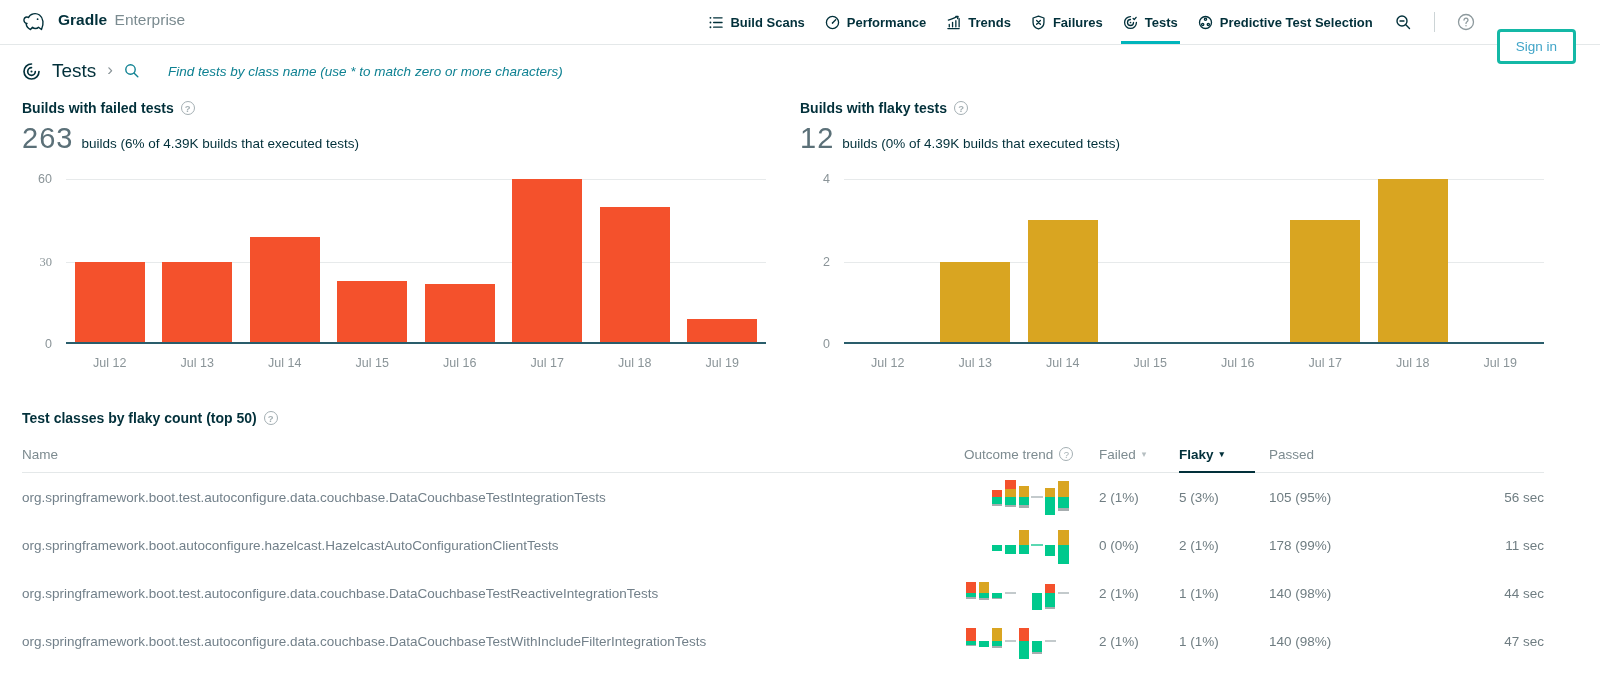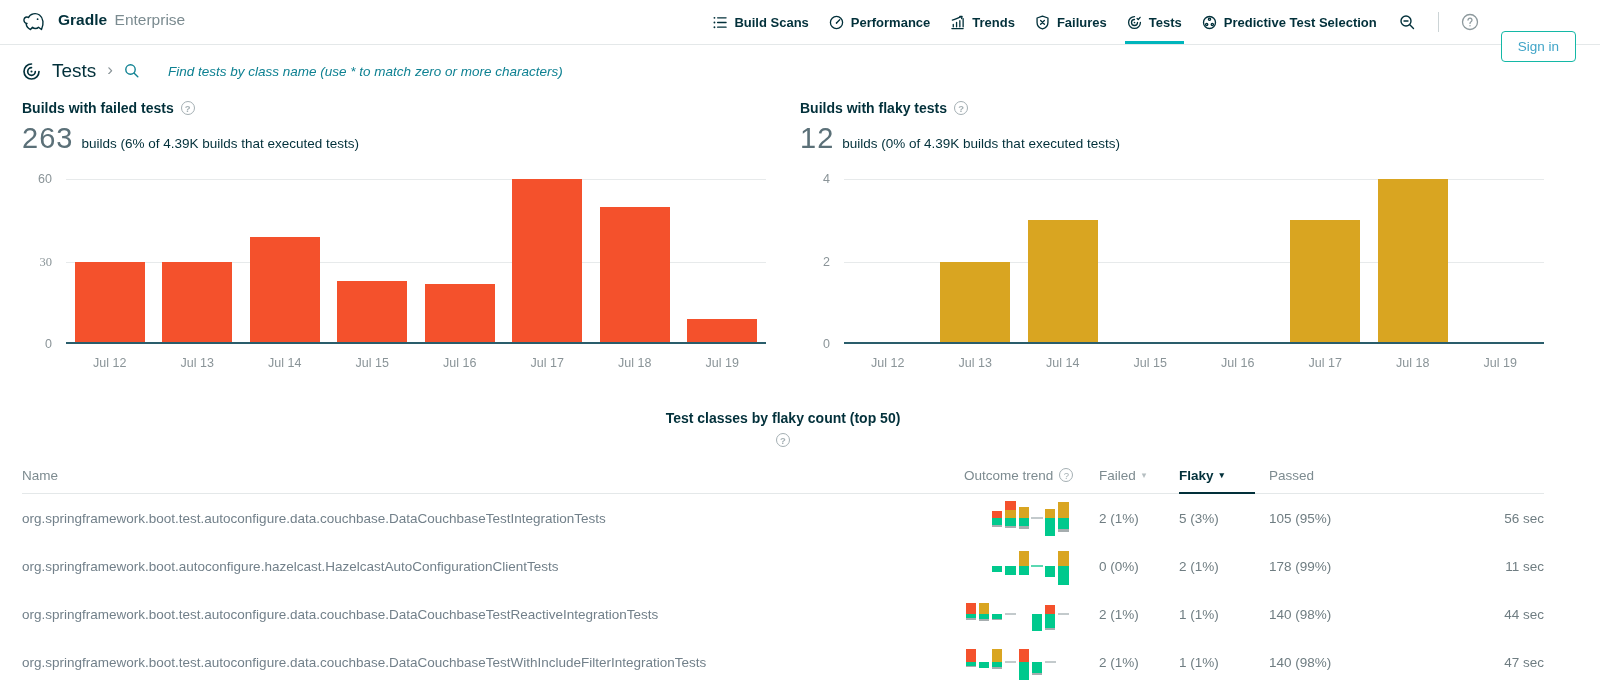--- a/index.html
+++ b/index.html
@@ -15,21 +15,21 @@
   .brand { display:flex; align-items:flex-start; gap:8px; }
   .brand-name { font-size:15.5px; font-weight:bold; color:#02303a; }
   .brand-suffix { font-size:15.5px; color:#7b8b90; margin-left:3px; }
   .nav { display:flex; align-items:center; gap:20px; height:100%; }
   .nav-item { display:flex; align-items:center; gap:7px; font-size:13px; font-weight:600;
     color:#02303a; height:100%; position:relative; cursor:pointer; white-space:nowrap; }
   .nav-item.active::after { content:""; position:absolute; left:-2px; right:-2px; bottom:0;
     height:3px; background:#00b5bc; }
   .nav-icon { display:flex; align-items:center; }
   .nav-divider { width:1px; height:20px; background:#ccd4d6; }
-  .signin-btn { border:1px solid #14b8a6; border-radius:4px; color:#41a5c8; font-size:13.5px;
+  .signin-btn { border:3px solid #14b8a6; border-radius:4px; color:#41a5c8; font-size:13.5px;
     padding:7px 16px; background:#fff; cursor:pointer; font-family:inherit;margin-top:48px; }
   .iconbtn { background:none; border:none; padding:2px; cursor:pointer; display:flex; }
   
   .breadcrumb { display:flex; align-items:center; gap:11px; padding:15px 22px 8px; }
   .bc-title { font-size:19px; color:#02303a; }
   .bc-sep { color:#8a9498; font-size:17px; margin-top:-2px; }
   .bc-search { display:flex; align-items:center; gap:26px; flex:1; }
   .bc-input { border:none; outline:none; flex:1; font-size:13.5px; font-style:italic;
     color:#0e8192; font-family:inherit; background:transparent; }
   .bc-input::placeholder { color:#0e8192; opacity:1; font-style:italic; }
@@ -57,21 +57,21 @@
   .baseline { position:absolute; left:0; right:0; bottom:0; height:2px; background:#2a5d6b; z-index:3; }
   .bars { position:absolute; left:0; right:0; top:0; bottom:0; display:flex; align-items:flex-end; z-index:1; }
   .bar-slot { flex:1; display:flex; justify-content:center; align-items:flex-end; height:100%; cursor:pointer; }
   .bar { width:80%; }
   .xlabels-row { display:flex; margin-top:12px; }
   .yspacer { width:44px; }
   .xlabels { flex:1; display:flex; }
   .xlabel { flex:1; text-align:center; font-size:12.5px; color:#8a9498; }
   
   .table-title { display:flex; align-items:center; gap:7px; margin-top:40px;
-    font-size:14px; font-weight:700; color:#02303a;flex-direction:column; }
+    font-size:14px; font-weight:700; color:#02303a; }
   .t-header { display:grid; grid-template-columns:1fr 135px 80px 90px 120px 155px;
     align-items:center; height:37px; margin-top:10px; border-bottom:1px solid #e4e8e9;
     font-size:13.5px; color:#7d8b90; }
   .th { display:flex; align-items:center; gap:6px; height:100%; cursor:pointer; }
   .th.active-sort { color:#02303a; font-weight:700; position:relative; }
   .th.active-sort::after { content:""; position:absolute; left:0; right:14px; bottom:-1px;
     height:2px; background:#02303a; }
   .th.mean { justify-content:flex-end; text-align:right; }
   .t-row { display:grid; grid-template-columns:1fr 135px 80px 90px 120px 155px;
     align-items:center; height:48px; font-size:13.5px; color:#6f7d82; }

